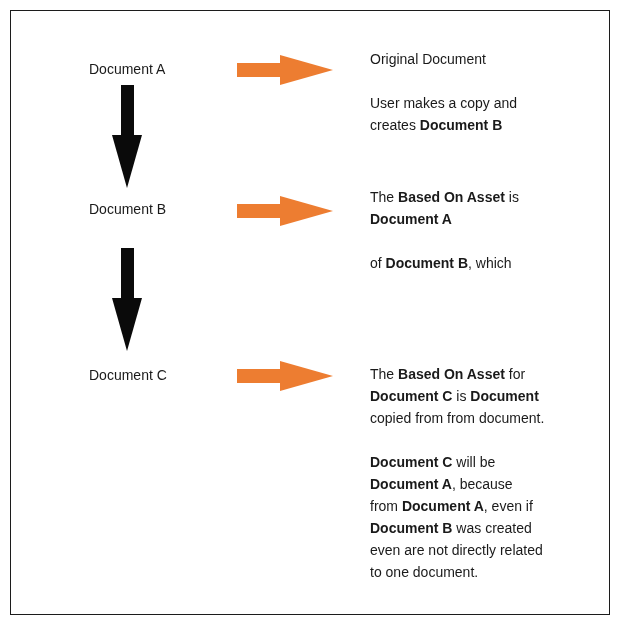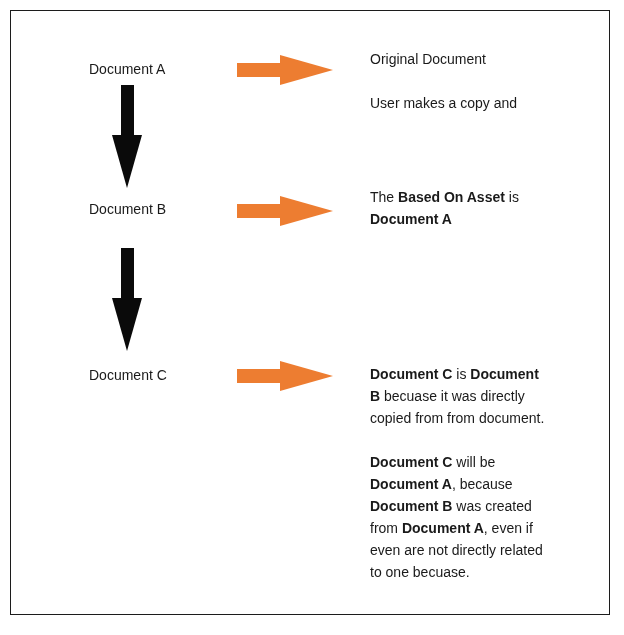--- a/index.html
+++ b/index.html
@@ -77,54 +77,56 @@
 
   <div class="doc-label" style="left:89px; top:58px">Document A</div>
   <div class="orange-arrow" style="left:237px; top:55px">
     <div class="oa-shaft"></div>
     <div class="oa-head"></div>
   </div>
   <div class="text-block" style="left:370px; top:48px">
       <div class="line"><span>Original Document</span></div>
       <div class="line"></div>
       <div class="line"><span>User makes a copy and</span></div>
+      <div class="line"><span>creates </span><span class="bold">Document B</span></div>
     </div>
 
   <div class="black-arrow" style="left:112px; top:85px">
     <div class="ba-shaft"></div>
     <div class="ba-head"></div>
   </div>
 
   <div class="doc-label" style="left:89px; top:198px">Document B</div>
   <div class="orange-arrow" style="left:237px; top:196px">
     <div class="oa-shaft"></div>
     <div class="oa-head"></div>
   </div>
   <div class="text-block" style="left:370px; top:186px">
       <div class="line"><span>The </span><span class="bold">Based On Asset</span><span> is</span></div>
       <div class="line"><span class="bold">Document A</span></div>
       <div class="line"></div>
+      <div class="line"><span>of </span><span class="bold">Document B</span><span>, which</span></div>
     </div>
 
   <div class="black-arrow" style="left:112px; top:248px">
     <div class="ba-shaft"></div>
     <div class="ba-head"></div>
   </div>
 
   <div class="doc-label" style="left:89px; top:364px">Document C</div>
   <div class="orange-arrow" style="left:237px; top:361px">
     <div class="oa-shaft"></div>
     <div class="oa-head"></div>
   </div>
   <div class="text-block" style="left:370px; top:363px">
+      <div class="line"><span>The </span><span class="bold">Based On Asset</span><span> for</span></div>
       <div class="line"><span class="bold">Document C</span><span> is </span><span class="bold">Document</span></div>
-      <div class="line"><span class="bold">B</span><span> becuase it was directly</span></div>
       <div class="line"><span>copied from from document.</span></div>
       <div class="line"></div>
       <div class="line"><span class="bold">Document C</span><span> will be</span></div>
       <div class="line"><span class="bold">Document A</span><span>, because</span></div>
+      <div class="line"><span>from </span><span class="bold">Document A</span><span>, even if</span></div>
       <div class="line"><span class="bold">Document B</span><span> was created</span></div>
-      <div class="line"><span>from </span><span class="bold">Document A</span><span>, even if</span></div>
       <div class="line"><span>even are not directly related</span></div>
-      <div class="line"><span>to one becuase.</span></div>
+      <div class="line"><span>to one document.</span></div>
     </div>
 
 </div>
 
 </body></html>

